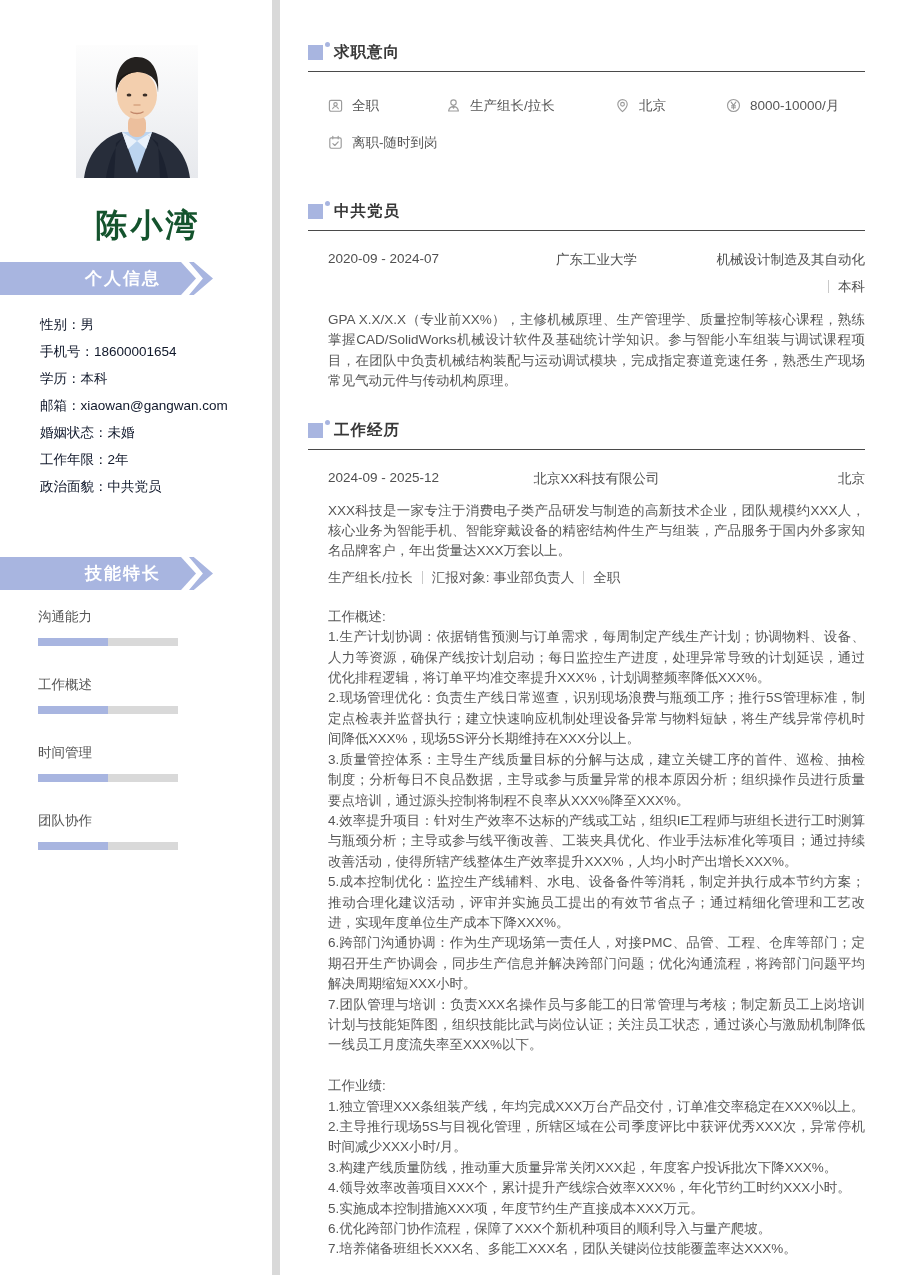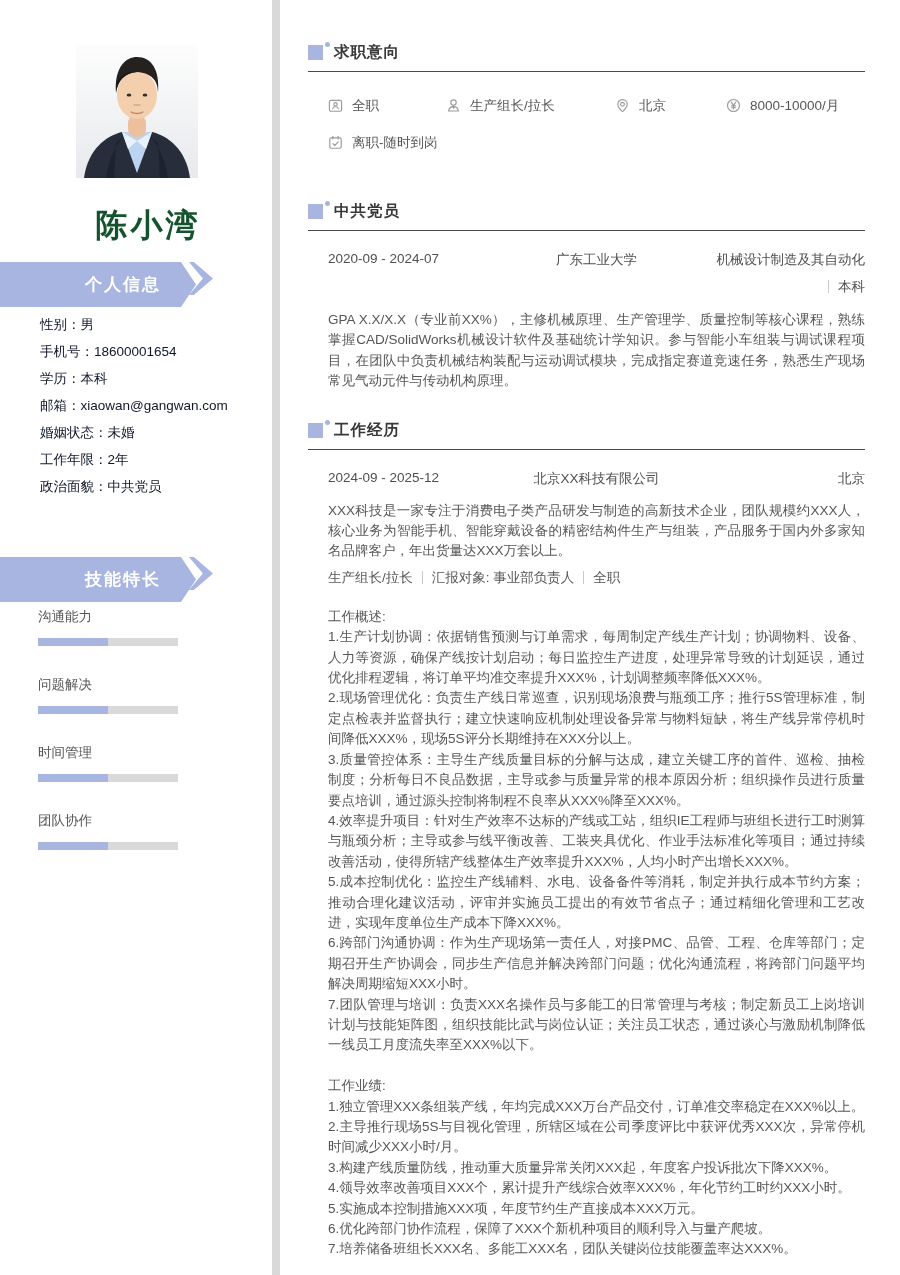--- a/index.html
+++ b/index.html
@@ -10,21 +10,21 @@
     color:#565656;
   }
   
   .sidebar{position:absolute;left:0;top:0;width:272px;height:1275px;background:#fff;}
   .v-divider{position:absolute;left:272px;top:0;width:8px;height:1275px;background:#d9d9d9;}
   .photo{position:absolute;left:76px;top:45px;width:122px;height:133px;overflow:hidden;}
   .photo svg{display:block;}
   .name{position:absolute;left:12px;top:204px;width:272px;text-align:center;
         font-size:32px;font-weight:bold;color:#14532d;letter-spacing:3px;}
   .banner{position:absolute;left:0;width:213px;height:33px;}
-  .banner .band{position:absolute;left:0;top:0;width:196px;height:45px;background:#a8b5e0;
+  .banner .band{position:absolute;left:0;top:0;width:196px;height:33px;background:#a8b5e0;
         clip-path:polygon(0 0,181px 0,196px 50%,181px 100%,0 100%);
         display:flex;align-items:center;justify-content:center;}
   .banner .band span{font-size:17px;font-weight:bold;color:#ffffff;letter-spacing:2px;margin-left:50px;}
   .banner .tail{position:absolute;left:189px;top:0;width:24px;height:33px;background:#a8b5e0;
         clip-path:polygon(0 0,20% 0,100% 50%,20% 100%,0 100%,58% 50%);}
   .banner-personal{top:262px;}
   .banner-skills{top:557px;}
   .pi-list{position:absolute;left:40px;top:311px;width:220px;}
   .pi-row{height:27px;line-height:27px;font-size:13.5px;color:#0f172a;white-space:nowrap;}
   .skills{position:absolute;left:38px;top:608px;width:200px;}
@@ -119,21 +119,21 @@
   </div>
 
   <div class="skills">
     <div class="skill">
       <div class="skill-label">沟通能力</div>
       <div class="skill-track">
           <span class="skill-fill" style="width: 50%;"></span>
         </div>
     </div>
     <div class="skill">
-      <div class="skill-label">问题解决</div>
+      <div class="skill-label">工作概述</div>
       <div class="skill-track">
           <span class="skill-fill" style="width: 50%;"></span>
         </div>
     </div>
     <div class="skill">
       <div class="skill-label">时间管理</div>
       <div class="skill-track">
           <span class="skill-fill" style="width: 50%;"></span>
         </div>
     </div>

